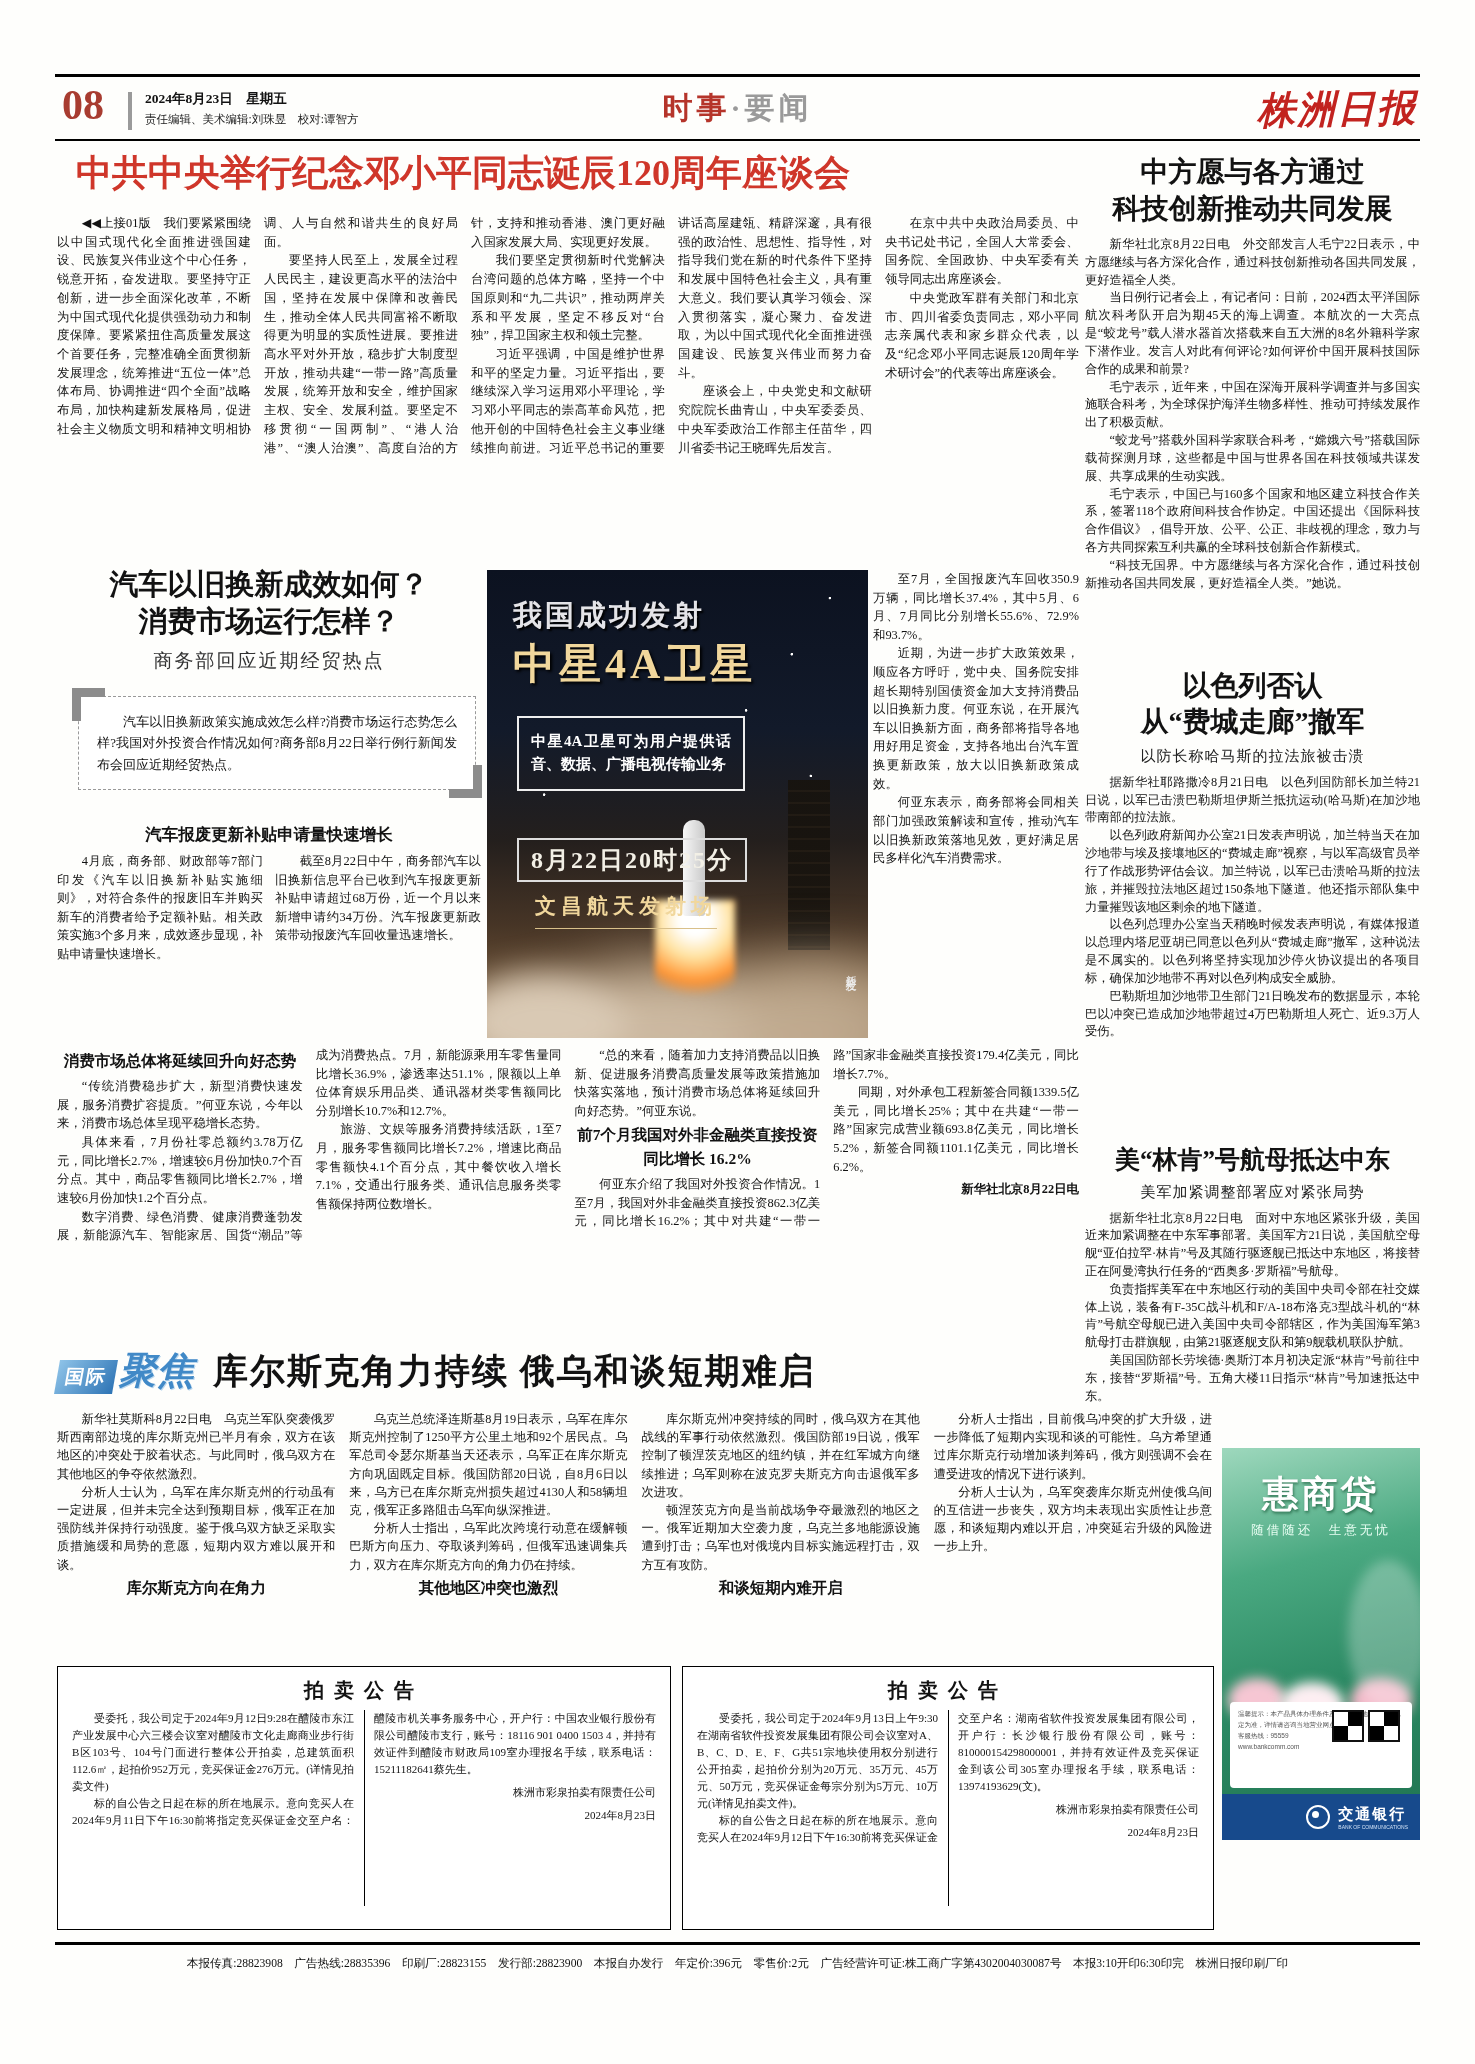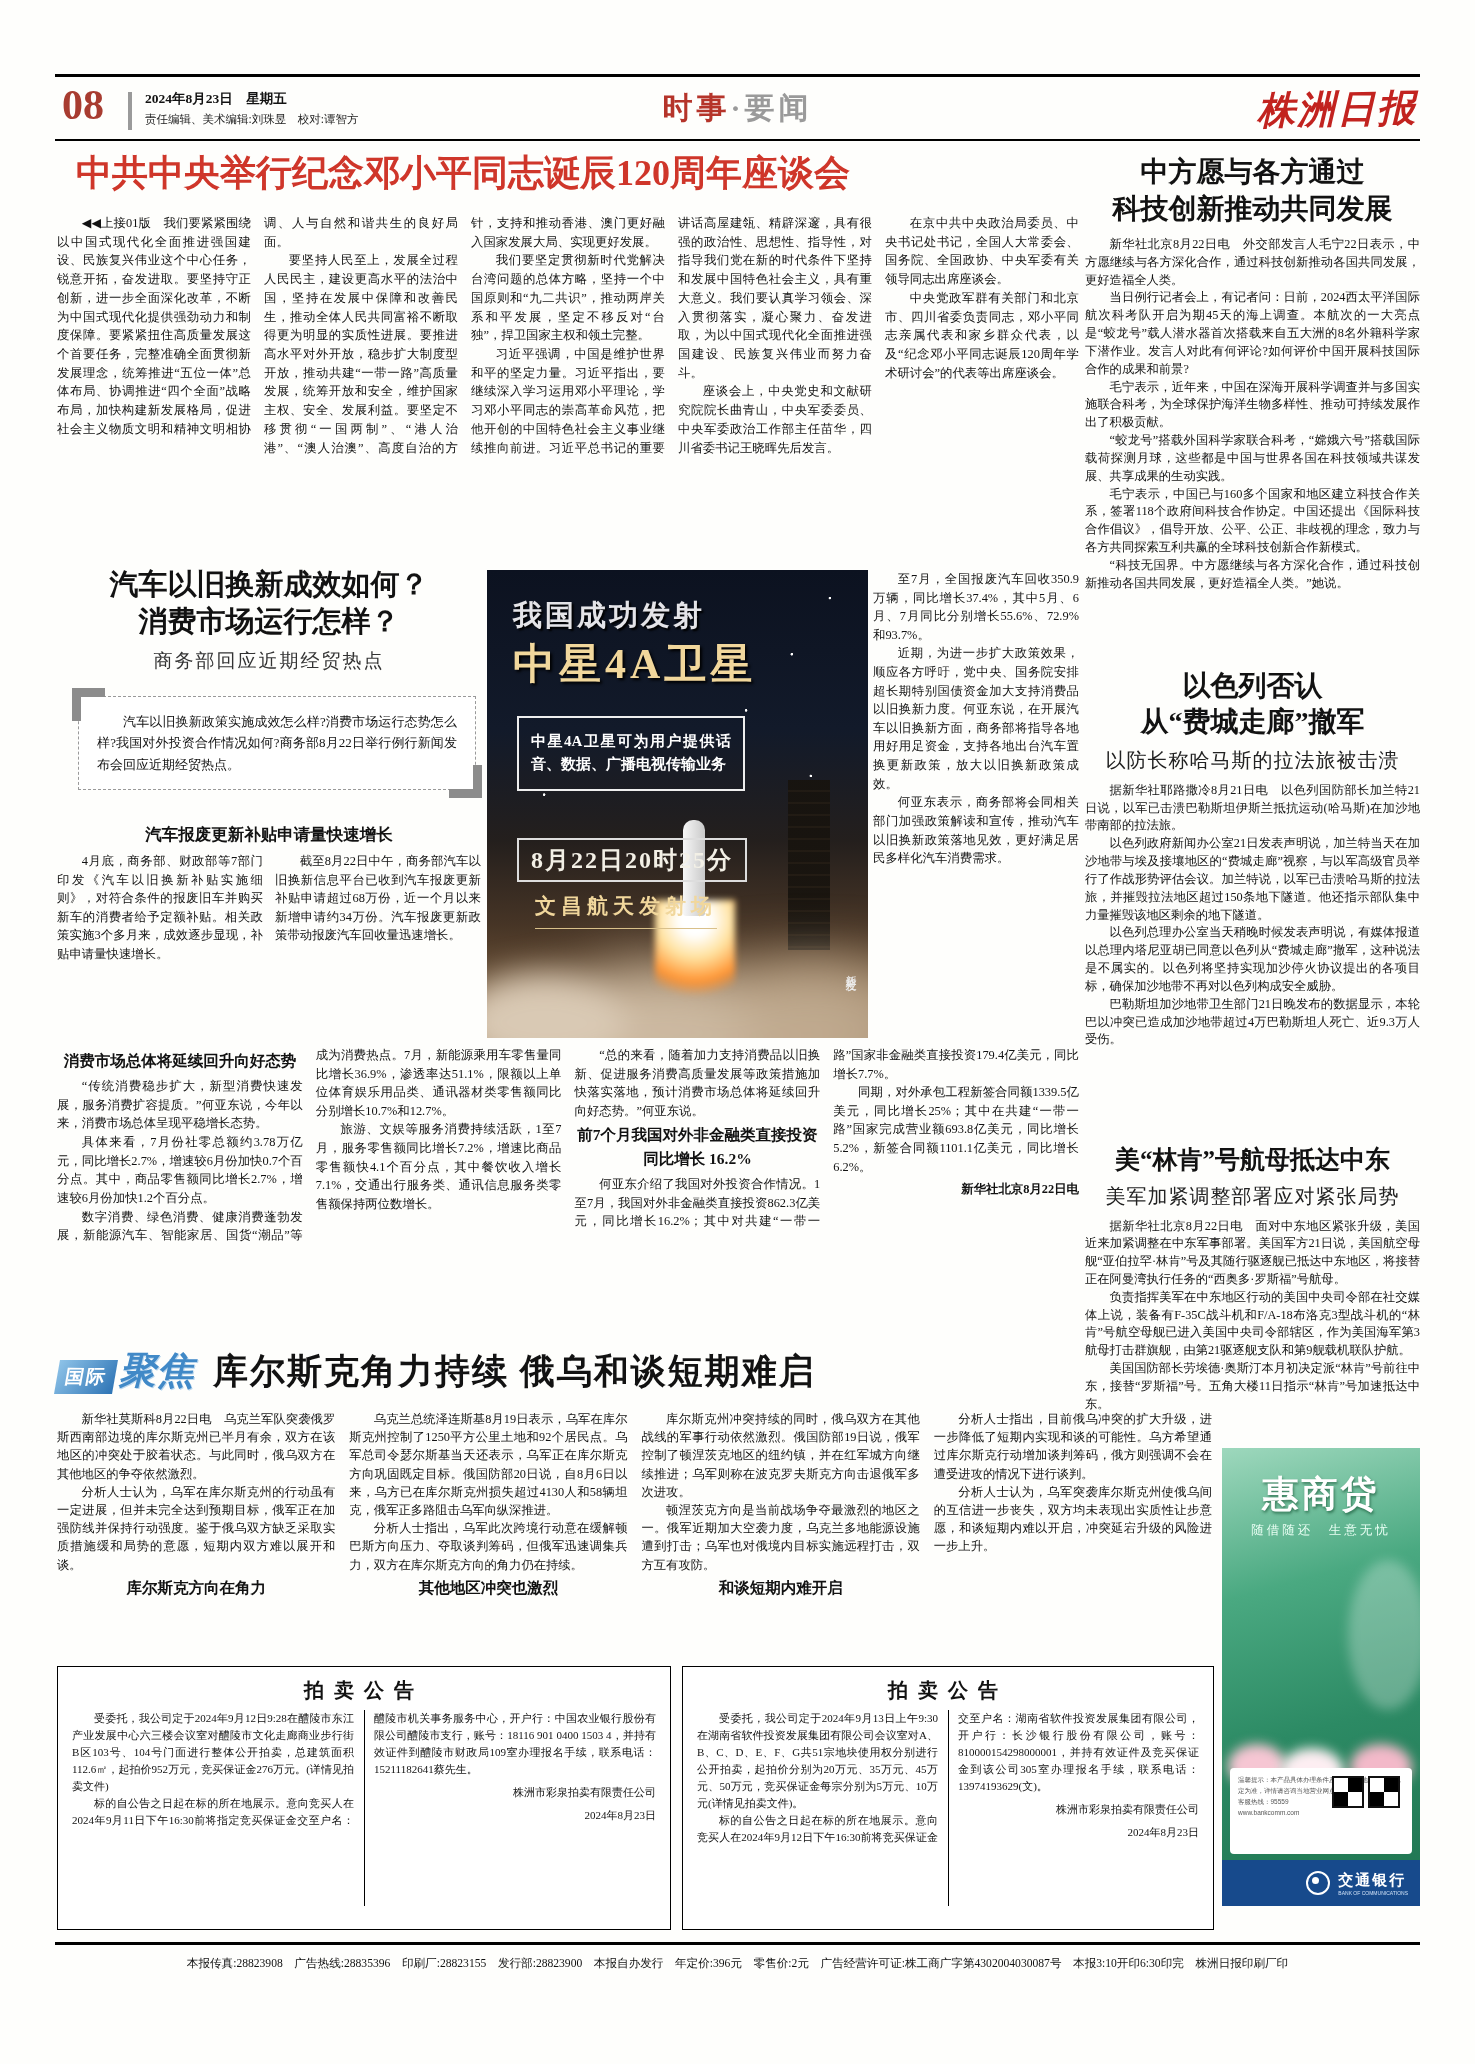--- a/index.html
+++ b/index.html
@@ -74,21 +74,21 @@
   .tower{position:absolute;right:38px;top:210px;width:42px;height:170px;background:
     repeating-linear-gradient(180deg,#17130e 0 10px,#221b13 10px 12px);opacity:.92;}
   
   #rail{position:absolute;left:1085px;top:150px;width:335px;height:1292px;}
   .rail-art{overflow:hidden;}
   #sci{height:508px;}
   #israel{height:476px;}
   #lincoln{height:306px;}
   .rail-title{font-size:28px;font-weight:bold;text-align:center;line-height:1.32;margin:4px 0 8px;}
   .rail-title2{font-size:28px;font-weight:bold;text-align:center;line-height:1.3;margin:10px 0 6px;}
-  .rail-subtitle{font-size:20px;text-align:center;color:#222;margin:2px 0 8px;letter-spacing:1px;}
+  .rail-subtitle{font-size:15px;text-align:center;color:#222;margin:2px 0 8px;letter-spacing:1px;}
   .rail-body{font-size:12.3px;line-height:1.45;text-align:justify;}
   
   #focus{position:absolute;left:57px;top:1346px;width:1155px;}
   #focus-head{display:flex;align-items:center;gap:18px;}
   .focus-tag{display:inline-block;background:linear-gradient(120deg,#8ec3e8,#2e74b5);color:#fff;
     font-size:19px;font-weight:bold;padding:4px 8px;transform:skewX(-10deg);letter-spacing:2px;
     font-family:"Liberation Sans",sans-serif;}
   .focus-jj{font-size:37px;font-weight:bold;font-style:italic;color:#4189c7;letter-spacing:1px;
     font-family:"Liberation Sans",sans-serif;text-shadow:1px 1px 0 #bcd8ee;}
   #focus-headline{font-size:35px;font-weight:bold;letter-spacing:2px;}
@@ -96,21 +96,21 @@
     font-size:12.3px;line-height:1.48;text-align:justify;overflow:hidden;}
   
   .auction{position:absolute;border:1.5px solid #000;background:#fff;padding:8px 14px 6px;}
   #auction1{left:57px;top:1666px;width:584px;height:248px;}
   #auction2{left:682px;top:1666px;width:502px;height:248px;}
   .auc-title{text-align:center;font-size:20px;font-weight:bold;letter-spacing:10px;margin:2px 0 6px;}
   .auc-cols{column-count:2;column-gap:20px;column-rule:1px solid #000;
     font-size:11px;line-height:1.55;text-align:justify;height:196px;overflow:hidden;}
   .auc-sign{text-align:right;text-indent:0;margin-top:6px;}
   
-  #ad{position:absolute;left:1222px;top:1448px;width:198px;height:458px;overflow:hidden;
+  #ad{position:absolute;left:1222px;top:1448px;width:198px;height:392px;overflow:hidden;
     background:linear-gradient(165deg,#9ed8bd 0%,#4aa981 30%,#2c8a64 60%,#1f7350 100%);}
   #ad-title{position:absolute;left:0;top:22px;width:100%;text-align:center;font-size:36px;font-weight:bold;color:#fff;
     letter-spacing:3px;text-shadow:1px 2px 3px rgba(0,60,30,.55);}
   #ad-slogan{position:absolute;left:0;top:74px;width:100%;text-align:center;font-size:12.5px;color:#eafff4;letter-spacing:3px;}
   .ad-flower{position:absolute;border-radius:50%;filter:blur(6px);}
   #ad-panel{position:absolute;left:8px;right:8px;bottom:52px;height:74px;background:#fff;border-radius:4px;padding:6px 8px;
     font-size:6.5px;color:#555;line-height:1.7;font-family:"Liberation Sans",sans-serif;}
   .qr{position:absolute;width:28px;height:28px;border:2px solid #111;
     background:conic-gradient(#000 25%,#fff 0 50%,#000 0 75%,#fff 0);}
   #qr1{right:12px;top:8px;}

